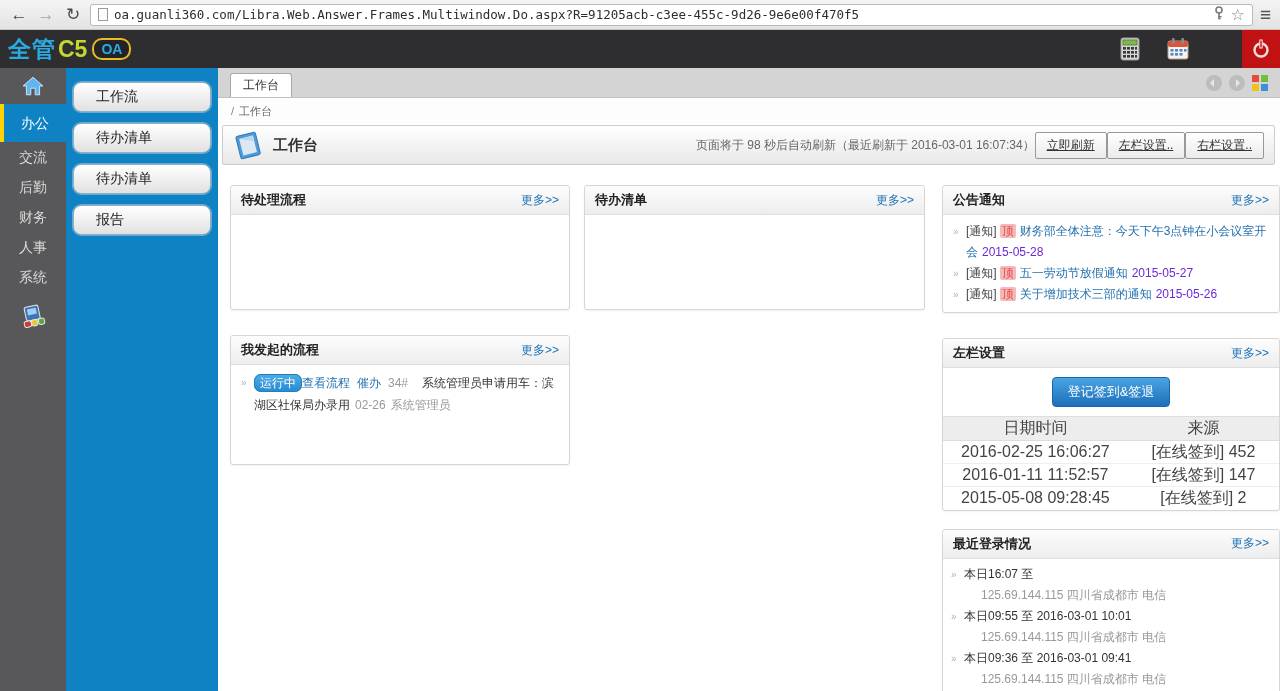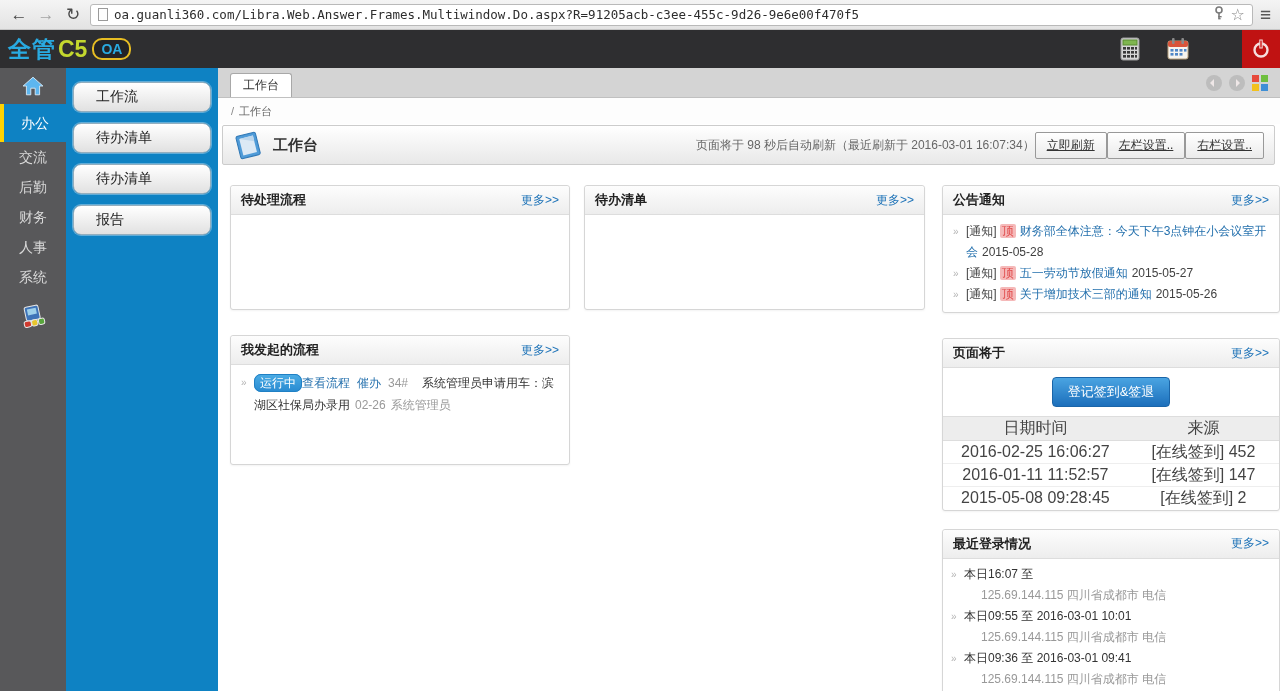--- a/index.html
+++ b/index.html
@@ -89,21 +89,21 @@
   .panel.empty .p-body { height:94px; }
   .panel.h130 .p-body { height:99px; }
 
   .ann-body { padding:6px 10px 7px; line-height:21px; }
   .ann-item { position:relative; padding-left:13px; }
   .blt { position:absolute; left:0; top:0; color:#b3b3b3; font-size:10px; }
   .blt::before { content:"\00BB"; }
   .tag { color:#444; }
   .top-badge { background:#f5b9b9; color:#e04b4b; border-radius:2px; padding:0 2px; margin:0 4px 0 3px; }
   .ann-link { color:#2470ad; cursor:pointer; }
-  .a-date { color:#404040; margin-left:4px; }
+  .a-date { color:#6d28d9; margin-left:4px; }
 
   .flow-body { padding:7px 10px; line-height:22px; }
   .flow-item { position:relative; padding-left:13px; }
   .status-badge { background:linear-gradient(#4aabe4,#2a8cd2); border:1px solid #2080c4; color:#fff;
     border-radius:7px; padding:1px 5px; }
   .flow-link { color:#2470ad; margin-right:7px; cursor:pointer; }
   .flow-num { color:#999; margin-right:14px; }
   .flow-text { color:#333; }
   .flow-date, .flow-user { color:#999; margin-left:5px; }
 
@@ -333,21 +333,21 @@
                 </div>
 
                 <div class="ann-item">
                   <span class="blt"></span><span class="tag">[通知]</span><span class="top-badge">顶</span><a class="ann-link">关于增加技术三部的通知</a><span class="a-date">2015-05-26</span>
                 </div>
               </div>
           </div>
 
           <div class="panel mt25">
             <div class="p-head">
-              <span class="p-title">页面将于</span>
+              <span class="p-title">左栏设置</span>
               <a class="more">更多&gt;&gt;</a>
             </div>
             <div class="p-body">
               <div class="sign-row">
                 <button class="sign-btn">登记签到&amp;签退</button>
               </div>
               <table class="att-table">
                 <thead>
                   <tr>
                     <th style="width:55%">日期时间</th>

